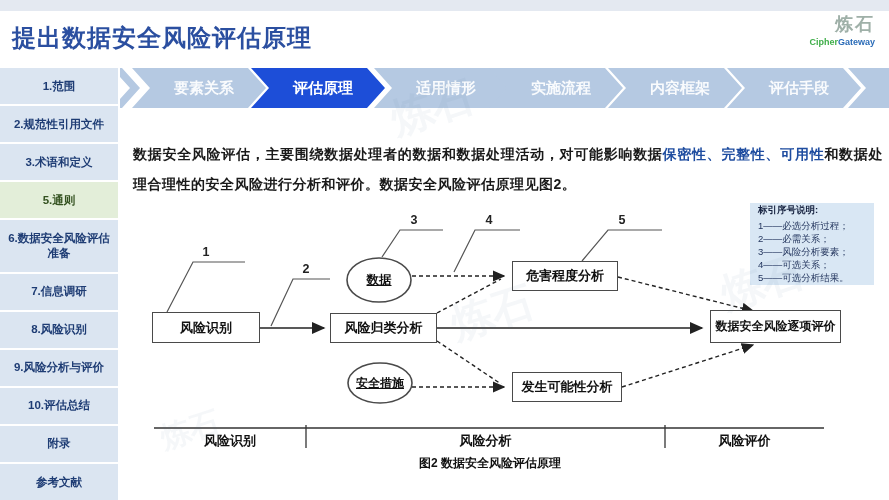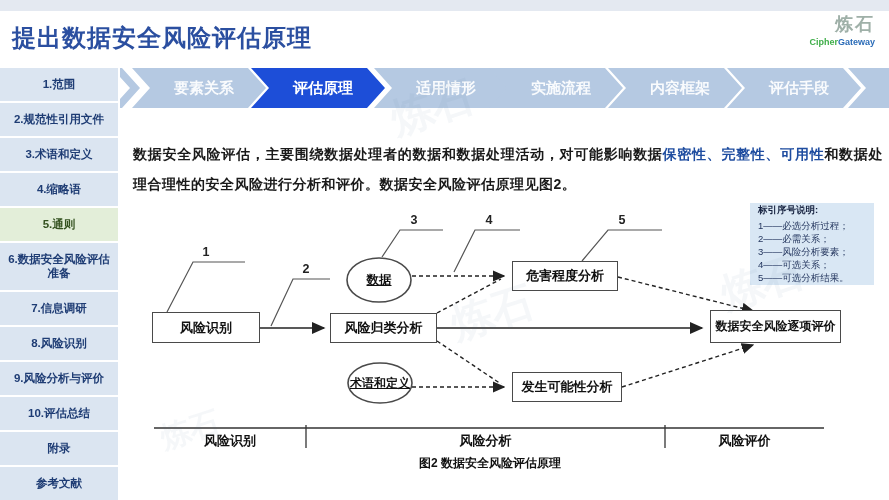--- a/index.html
+++ b/index.html
@@ -95,21 +95,20 @@
     <div class="chev c6">
         <span>评估手段</span>
       </div>
     <div class="chev tail"></div>
   </div>
 
   <div class="sidebar">
     <div class="side-item">1.范围</div>
     <div class="side-item">2.规范性引用文件</div>
     <div class="side-item">3.术语和定义</div>
-    <div class="side-item">4.缩略语</div>
     <div class="side-item active">5.通则</div>
     <div class="side-item tall">6.数据安全风险评估准备</div>
     <div class="side-item">7.信息调研</div>
     <div class="side-item">8.风险识别</div>
     <div class="side-item">9.风险分析与评价</div>
     <div class="side-item">10.评估总结</div>
     <div class="side-item">附录</div>
     <div class="side-item">参考文献</div>
   </div>
 
@@ -147,21 +146,21 @@
       <line x1="535" y1="230" x2="535" y2="253" stroke="#333" stroke-width="1.3"></line>
     </svg>
 
     <div class="dbox" style="left:22px; top:117px; width:108px; height:31px;">风险识别</div>
     <div class="dbox" style="left:200px; top:118px; width:107px; height:30px;">风险归类分析</div>
     <div class="dbox" style="left:382px; top:66px; width:106px; height:30px;">危害程度分析</div>
     <div class="dbox" style="left:382px; top:177px; width:110px; height:30px;">发生可能性分析</div>
     <div class="dbox" style="left:580px; top:115px; width:131px; height:33px; font-size:12px;">数据安全风险逐项评价</div>
 
     <div class="elabel" style="left:217px; top:74px; width:64px; height:22px;">数据</div>
-    <div class="elabel" style="left:218px; top:178px; width:64px; height:20px; font-size:12px;">术语和定义</div>
+    <div class="elabel" style="left:218px; top:178px; width:64px; height:20px; font-size:12px;">安全措施</div>
 
     <div class="num" style="left:68px; top:50px;">1</div>
     <div class="num" style="left:168px; top:67px;">2</div>
     <div class="num" style="left:276px; top:18px;">3</div>
     <div class="num" style="left:351px; top:18px;">4</div>
     <div class="num" style="left:484px; top:18px;">5</div>
 
     <div class="legend">
       <div class="legend-title">标引序号说明:</div>
       <div class="legend-line">1——必选分析过程；</div>

